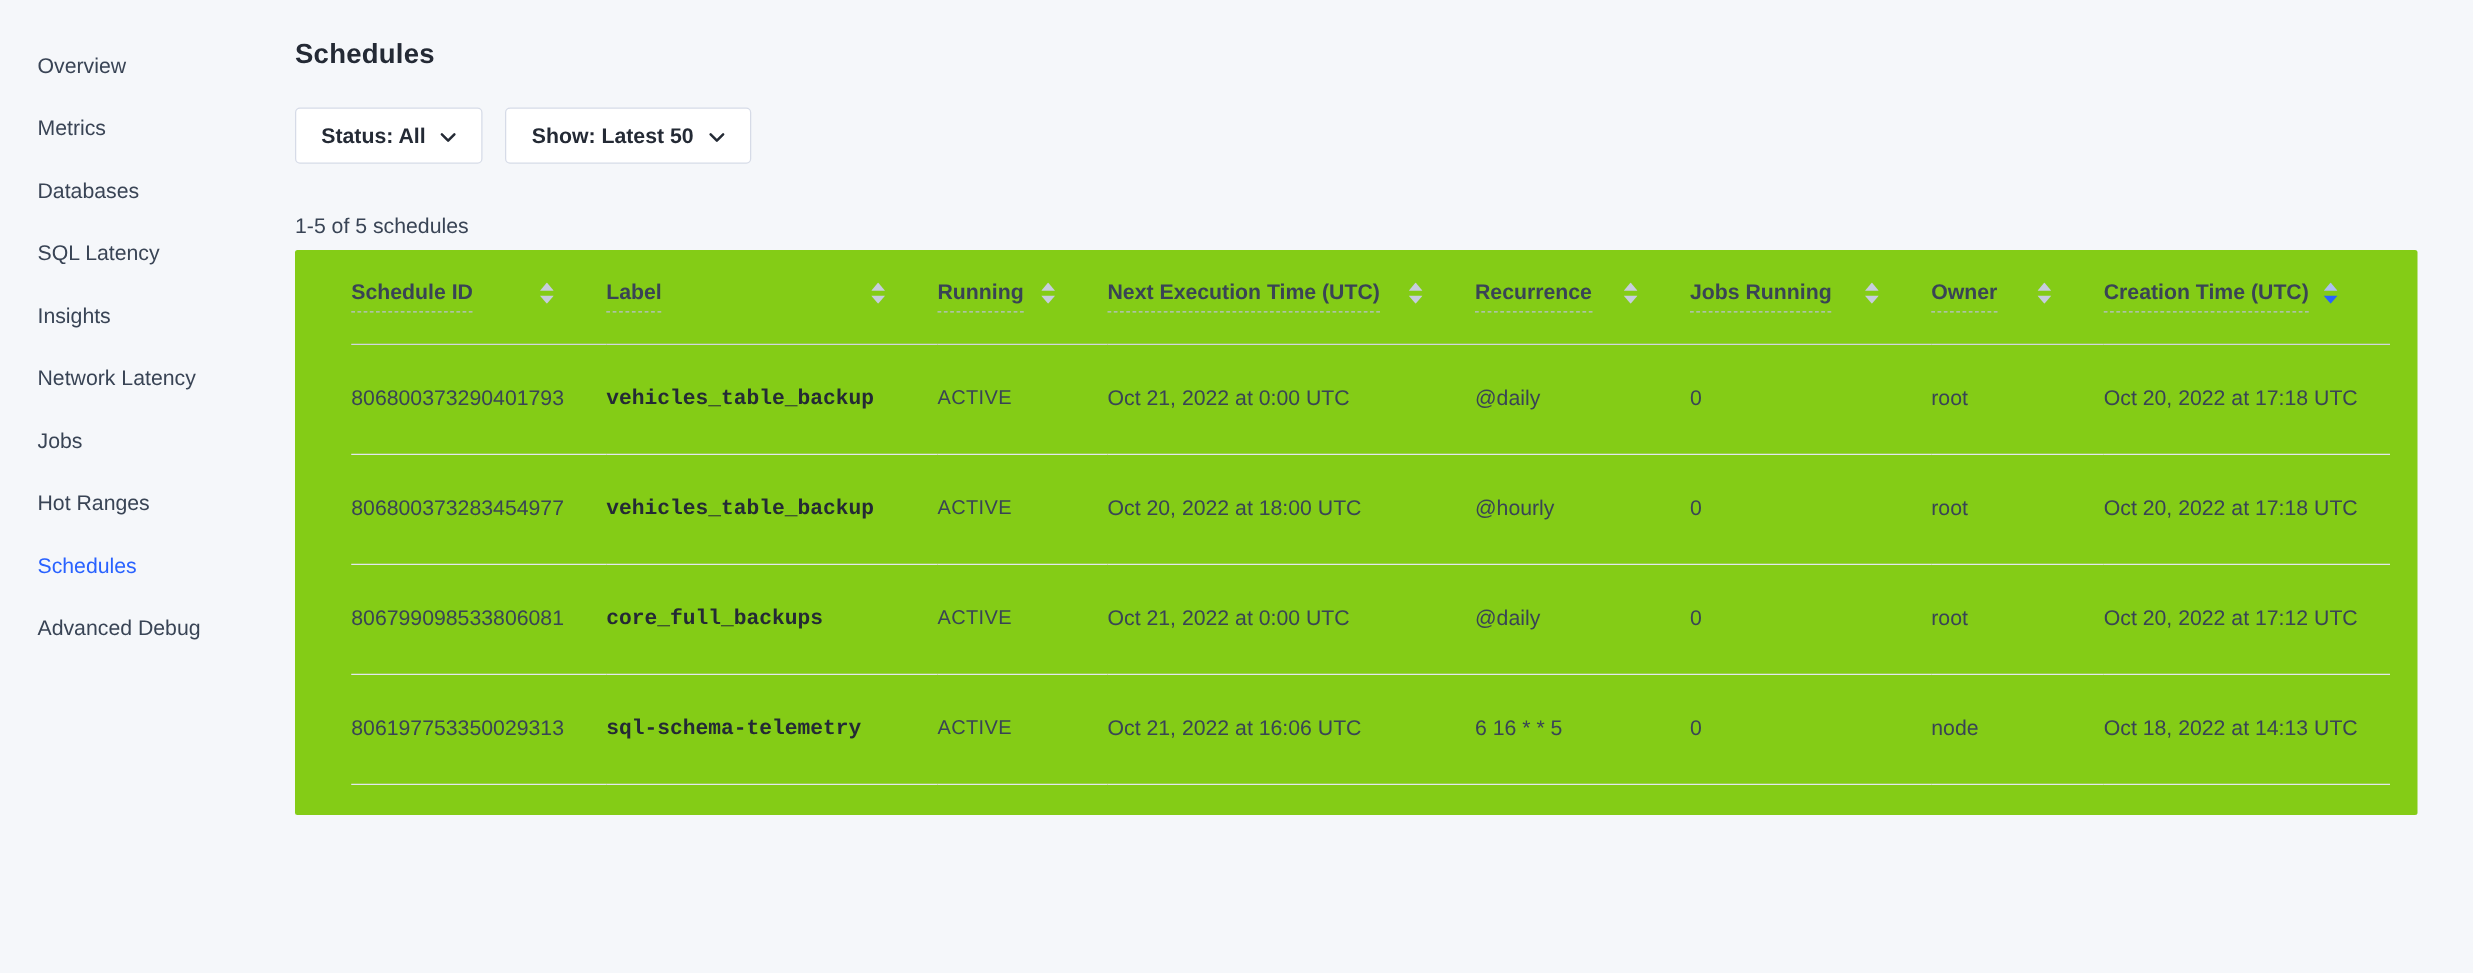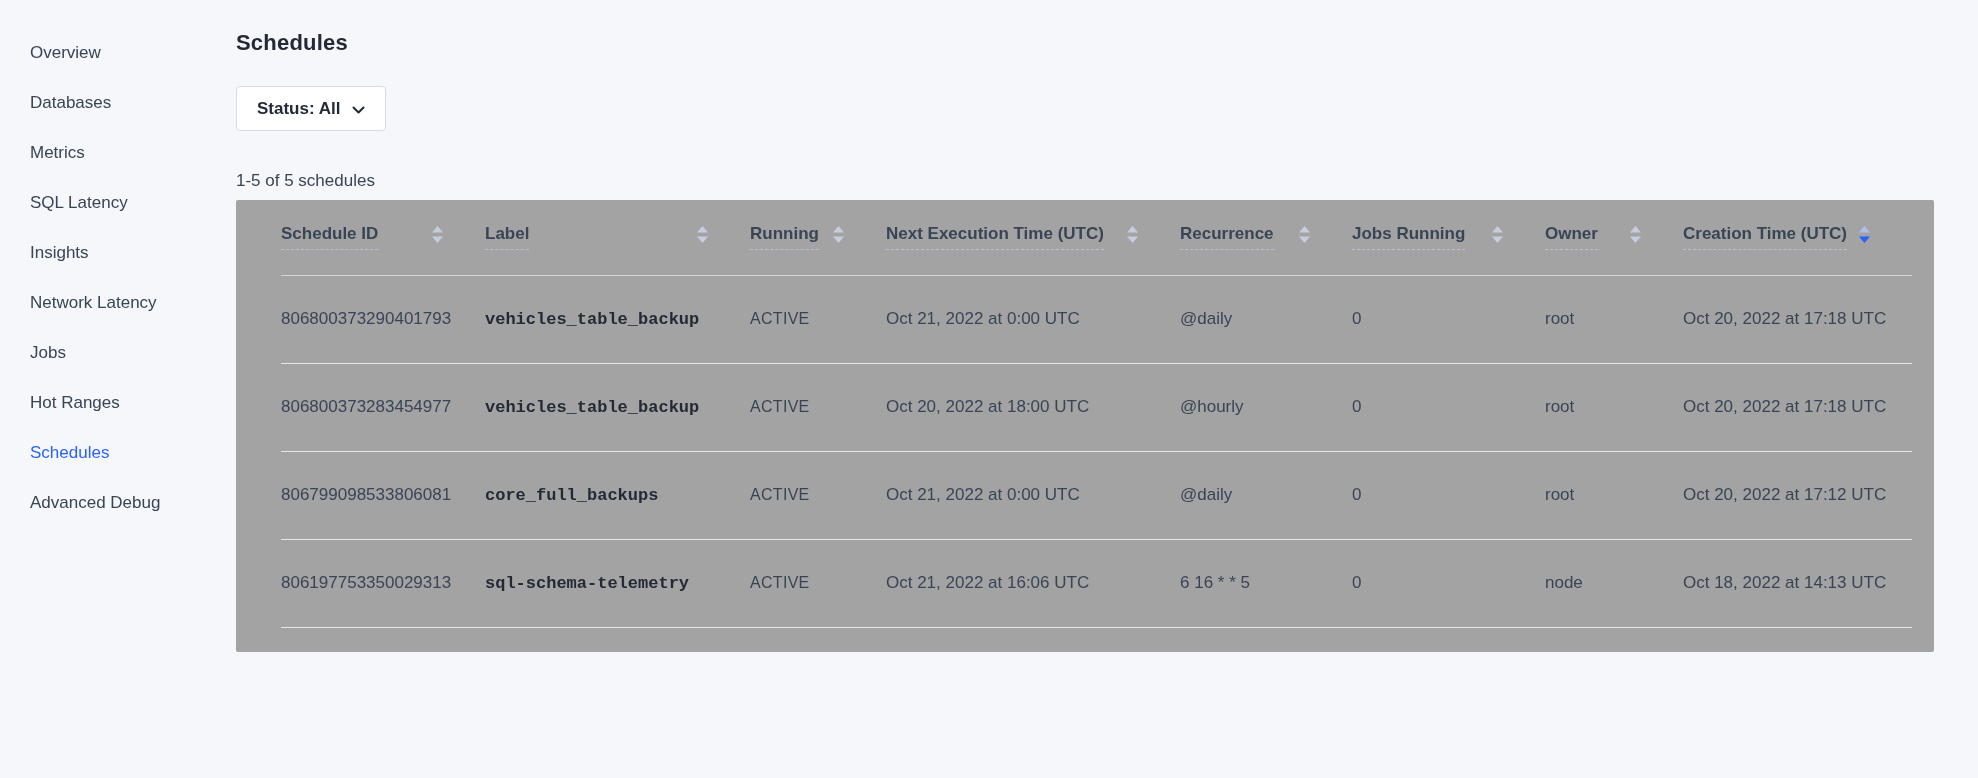--- a/index.html
+++ b/index.html
@@ -45,21 +45,21 @@
     font-size:17px;
     font-weight:600;
     color:#242a35;
     cursor:pointer;
     font-family:Liberation Sans, sans-serif;
   }
   .chev { display:inline-block; margin-top:2px; }
   .results-summary { font-size:17px; color:#394455; margin-bottom:9px; }
   
   .table-card {
-    background:#a3a3a3;
+    background:#84cc16;
     width:1698px;
     padding:0 22px 24px 45px;
     border-radius:2px;
   }
   table.sched { border-collapse:collapse; table-layout:fixed; width:1631px; }
   th, td { text-align:left; vertical-align:middle; padding:0; }
   thead th {
     height:75px;
     border-bottom:1px solid #d0d5de;
     font-size:17px;
@@ -88,37 +88,45 @@
     font-size:17px;
     color:#242a35;
   }
   td.status { font-size:16px; letter-spacing:0.3px; }
 </style>
 </head>
 <body>
 
 <nav class="sidebar">
     <a class="nav-item">Overview</a>
+    <a class="nav-item">Metrics</a>
     <a class="nav-item">Databases</a>
-    <a class="nav-item">Metrics</a>
     <a class="nav-item">SQL Latency</a>
     <a class="nav-item">Insights</a>
     <a class="nav-item">Network Latency</a>
     <a class="nav-item">Jobs</a>
     <a class="nav-item">Hot Ranges</a>
     <a class="nav-item active">Schedules</a>
     <a class="nav-item">Advanced Debug</a>
   </nav>
 
 <main class="main">
   <h1 class="page-title">Schedules</h1>
 
   <div class="filter-row">
     <button class="dropdown-btn">
       <span>Status: All</span>
+      <span class="chev">
+        <svg width="13" height="9" viewBox="0 0 13 9">
+            <polyline points="1.5,1.5 6.5,6.5 11.5,1.5" fill="none" stroke="#242a35" stroke-width="2" stroke-linecap="round" stroke-linejoin="round"></polyline>
+          </svg>
+      </span>
+    </button>
+    <button class="dropdown-btn">
+      <span>Show: Latest 50</span>
       <span class="chev">
         <svg width="13" height="9" viewBox="0 0 13 9">
             <polyline points="1.5,1.5 6.5,6.5 11.5,1.5" fill="none" stroke="#242a35" stroke-width="2" stroke-linecap="round" stroke-linejoin="round"></polyline>
           </svg>
       </span>
     </button>
   </div>
 
   <div class="results-summary">1-5 of 5 schedules</div>
 

